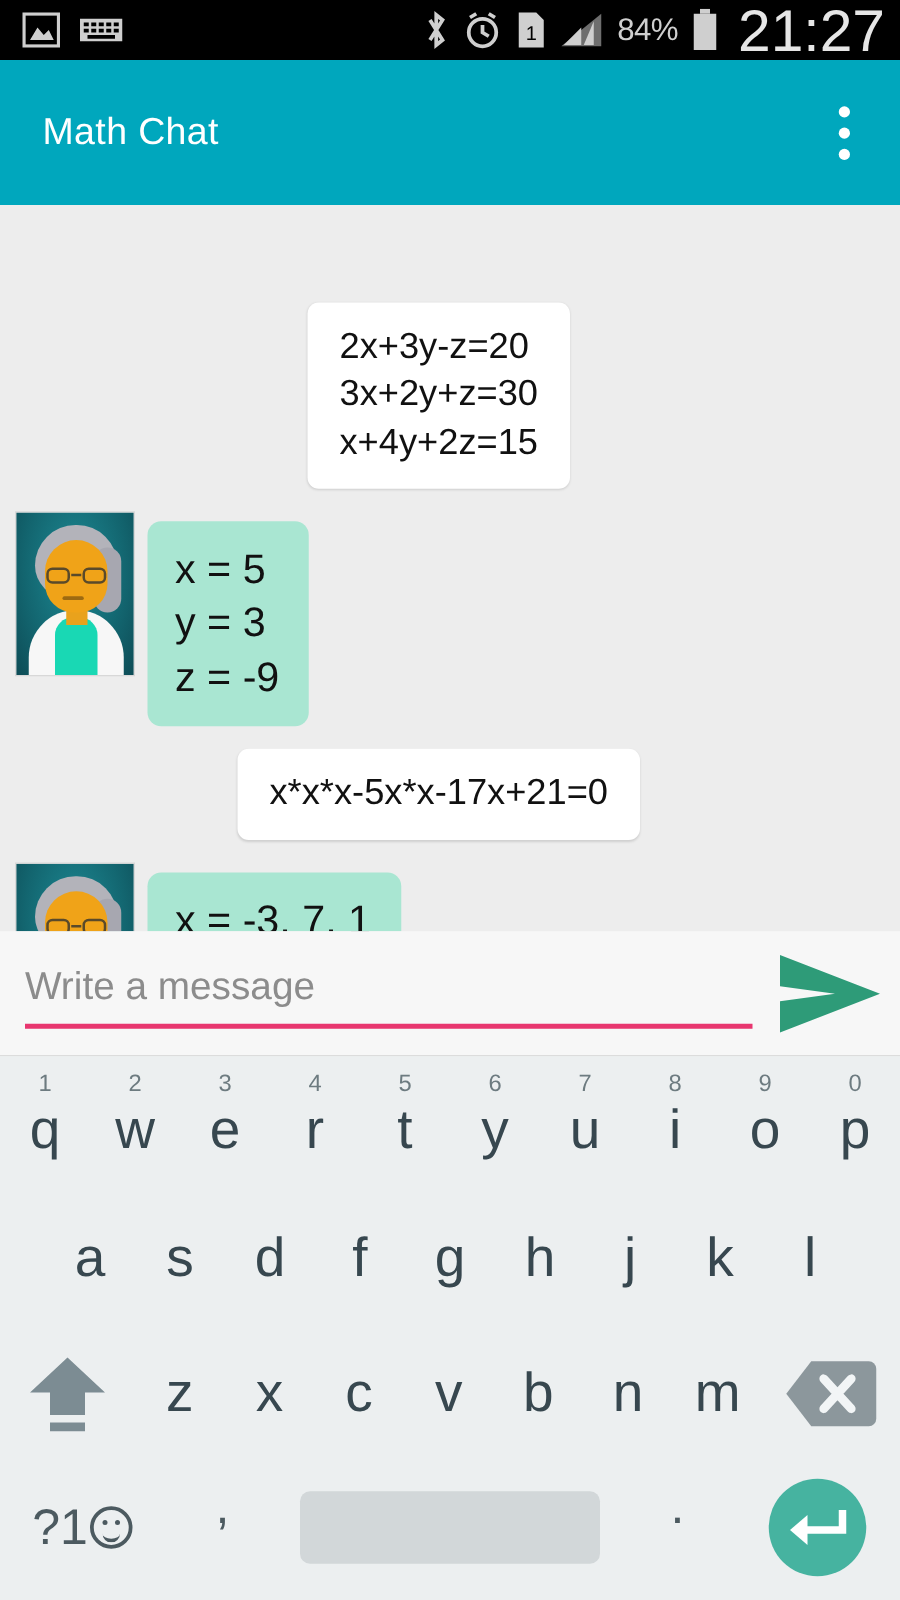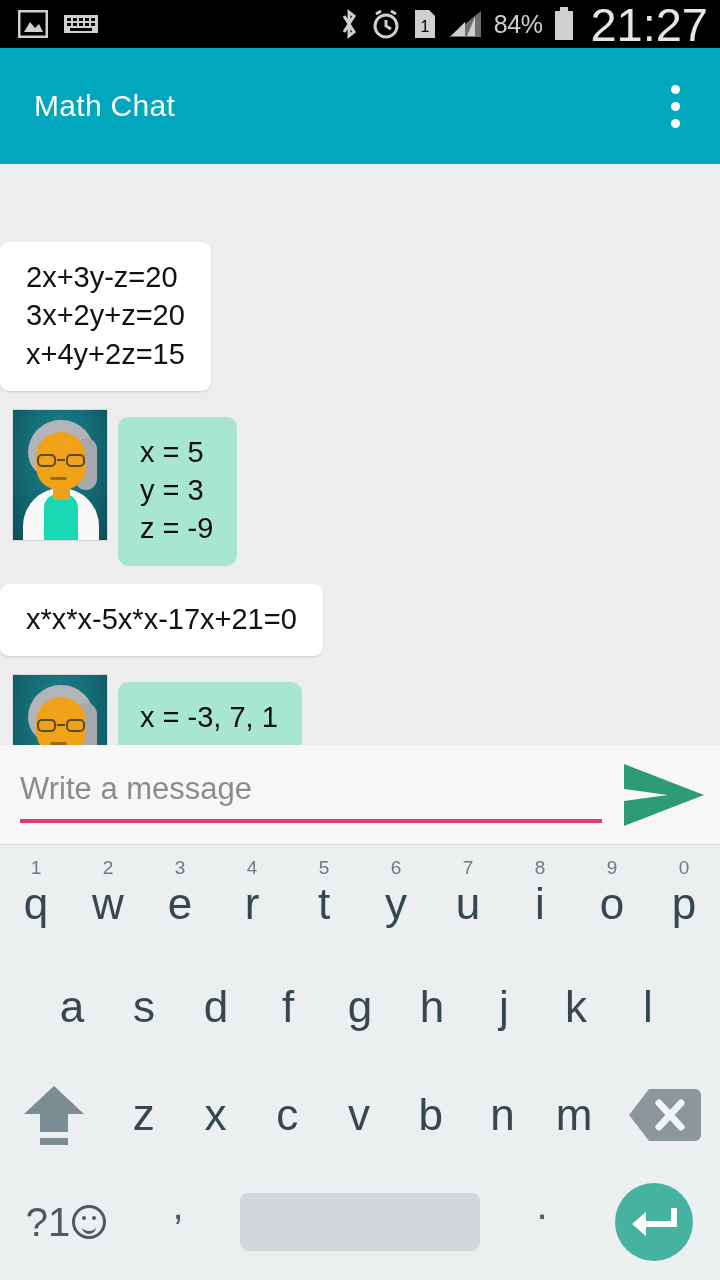--- a/index.html
+++ b/index.html
@@ -32,31 +32,31 @@
   .app-title { color: #ffffff; font-size: 30px; font-weight: 400; margin-left: 34px; letter-spacing: 0.3px; }
   .overflow { margin-left: auto; margin-right: 30px; display: flex; flex-direction: column; gap: 8px; cursor: pointer; padding: 10px; }
   .overflow span { width: 9px; height: 9px; border-radius: 50%; background: #fff; display: block; }
 
   
   .chat {
     position: absolute; top: 164px; left: 0; width: 720px; height: 581px;
     background: #ededed; overflow: hidden; padding-top: 78px;
   }
   .row { display: flex; width: 720px; margin-bottom: 18px; }
-  .row.out { justify-content: flex-start; padding-right: 18px; }
+  .row.out { justify-content: center; padding-right: 18px; }
   .row.in { justify-content: flex-start; padding-left: 12px; align-items: flex-start; }
 
   .bubble-out {
     background: #ffffff; border-radius: 9px; padding: 16px 26px 18px 26px;
     font-size: 29px; line-height: 1.32; color: #111; text-align: left;
     box-shadow: 0 1px 2px rgba(0,0,0,0.13); max-width: 560px;
   }
   .bubble-in {
     background: #a9e6d2; border-radius: 11px; padding: 16px 24px 18px 22px;
-    font-size: 29px; line-height: 1.32; color: #111; text-align: left;
+    font-size: 33px; line-height: 1.32; color: #111; text-align: left;
     max-width: 480px; margin-left: 10px; margin-top: 8px;
   }
   .msg-line { white-space: pre; display: block; }
 
   
   .avatar {
     width: 96px; height: 132px; flex: 0 0 96px; position: relative;
     overflow: hidden; border: 1px solid #d8d8d8;
     background: radial-gradient(ellipse at 50% 35%, #1d8a94 0%, #136670 60%, #0d4c56 100%);
   }
@@ -191,21 +191,21 @@
       <span></span>
       <span></span>
     </div>
   </div>
 
   <div class="chat">
 
     <div class="row out">
       <div class="bubble-out">
         <span class="msg-line">2x+3y-z=20</span>
-        <span class="msg-line">3x+2y+z=20</span>
+        <span class="msg-line">3x+2y+z=30</span>
         <span class="msg-line">x+4y+2z=15</span>
       </div>
     </div>
 
     <div class="row in">
       <div class="avatar">
         <div class="av-hair"></div>
         <div class="av-hair2"></div>
         <div class="av-coat"></div>
         <div class="av-shirt"></div>

